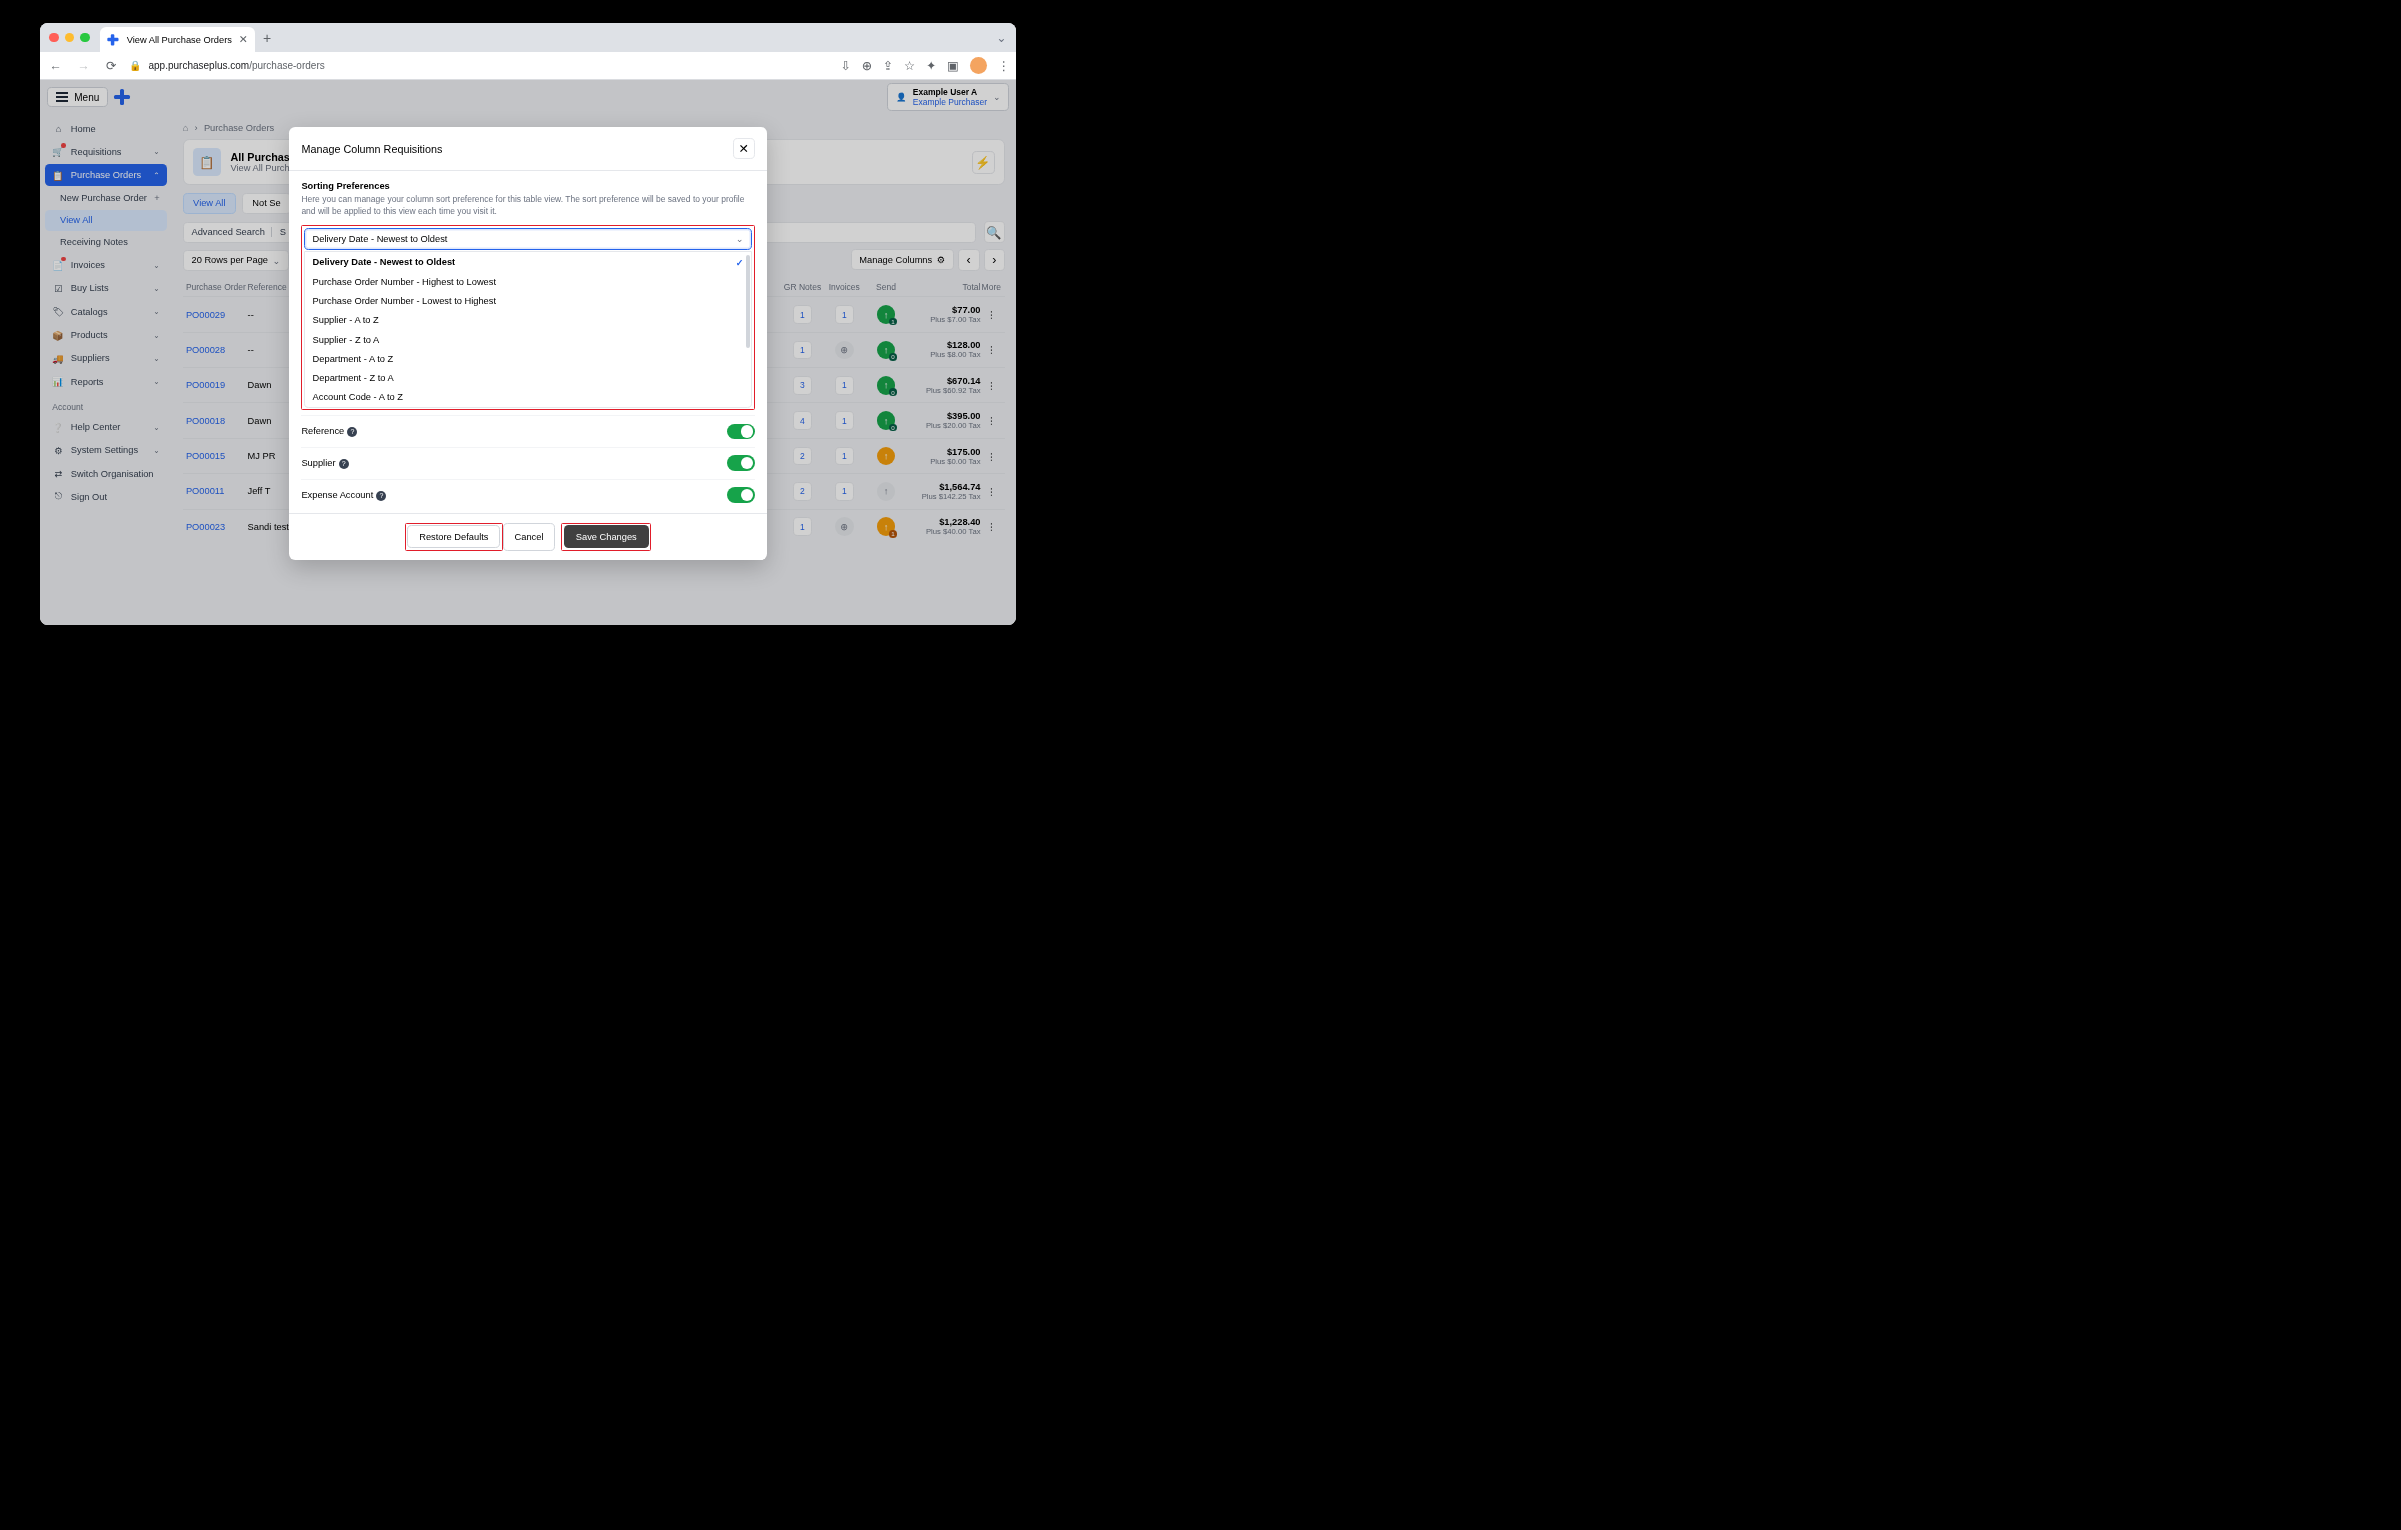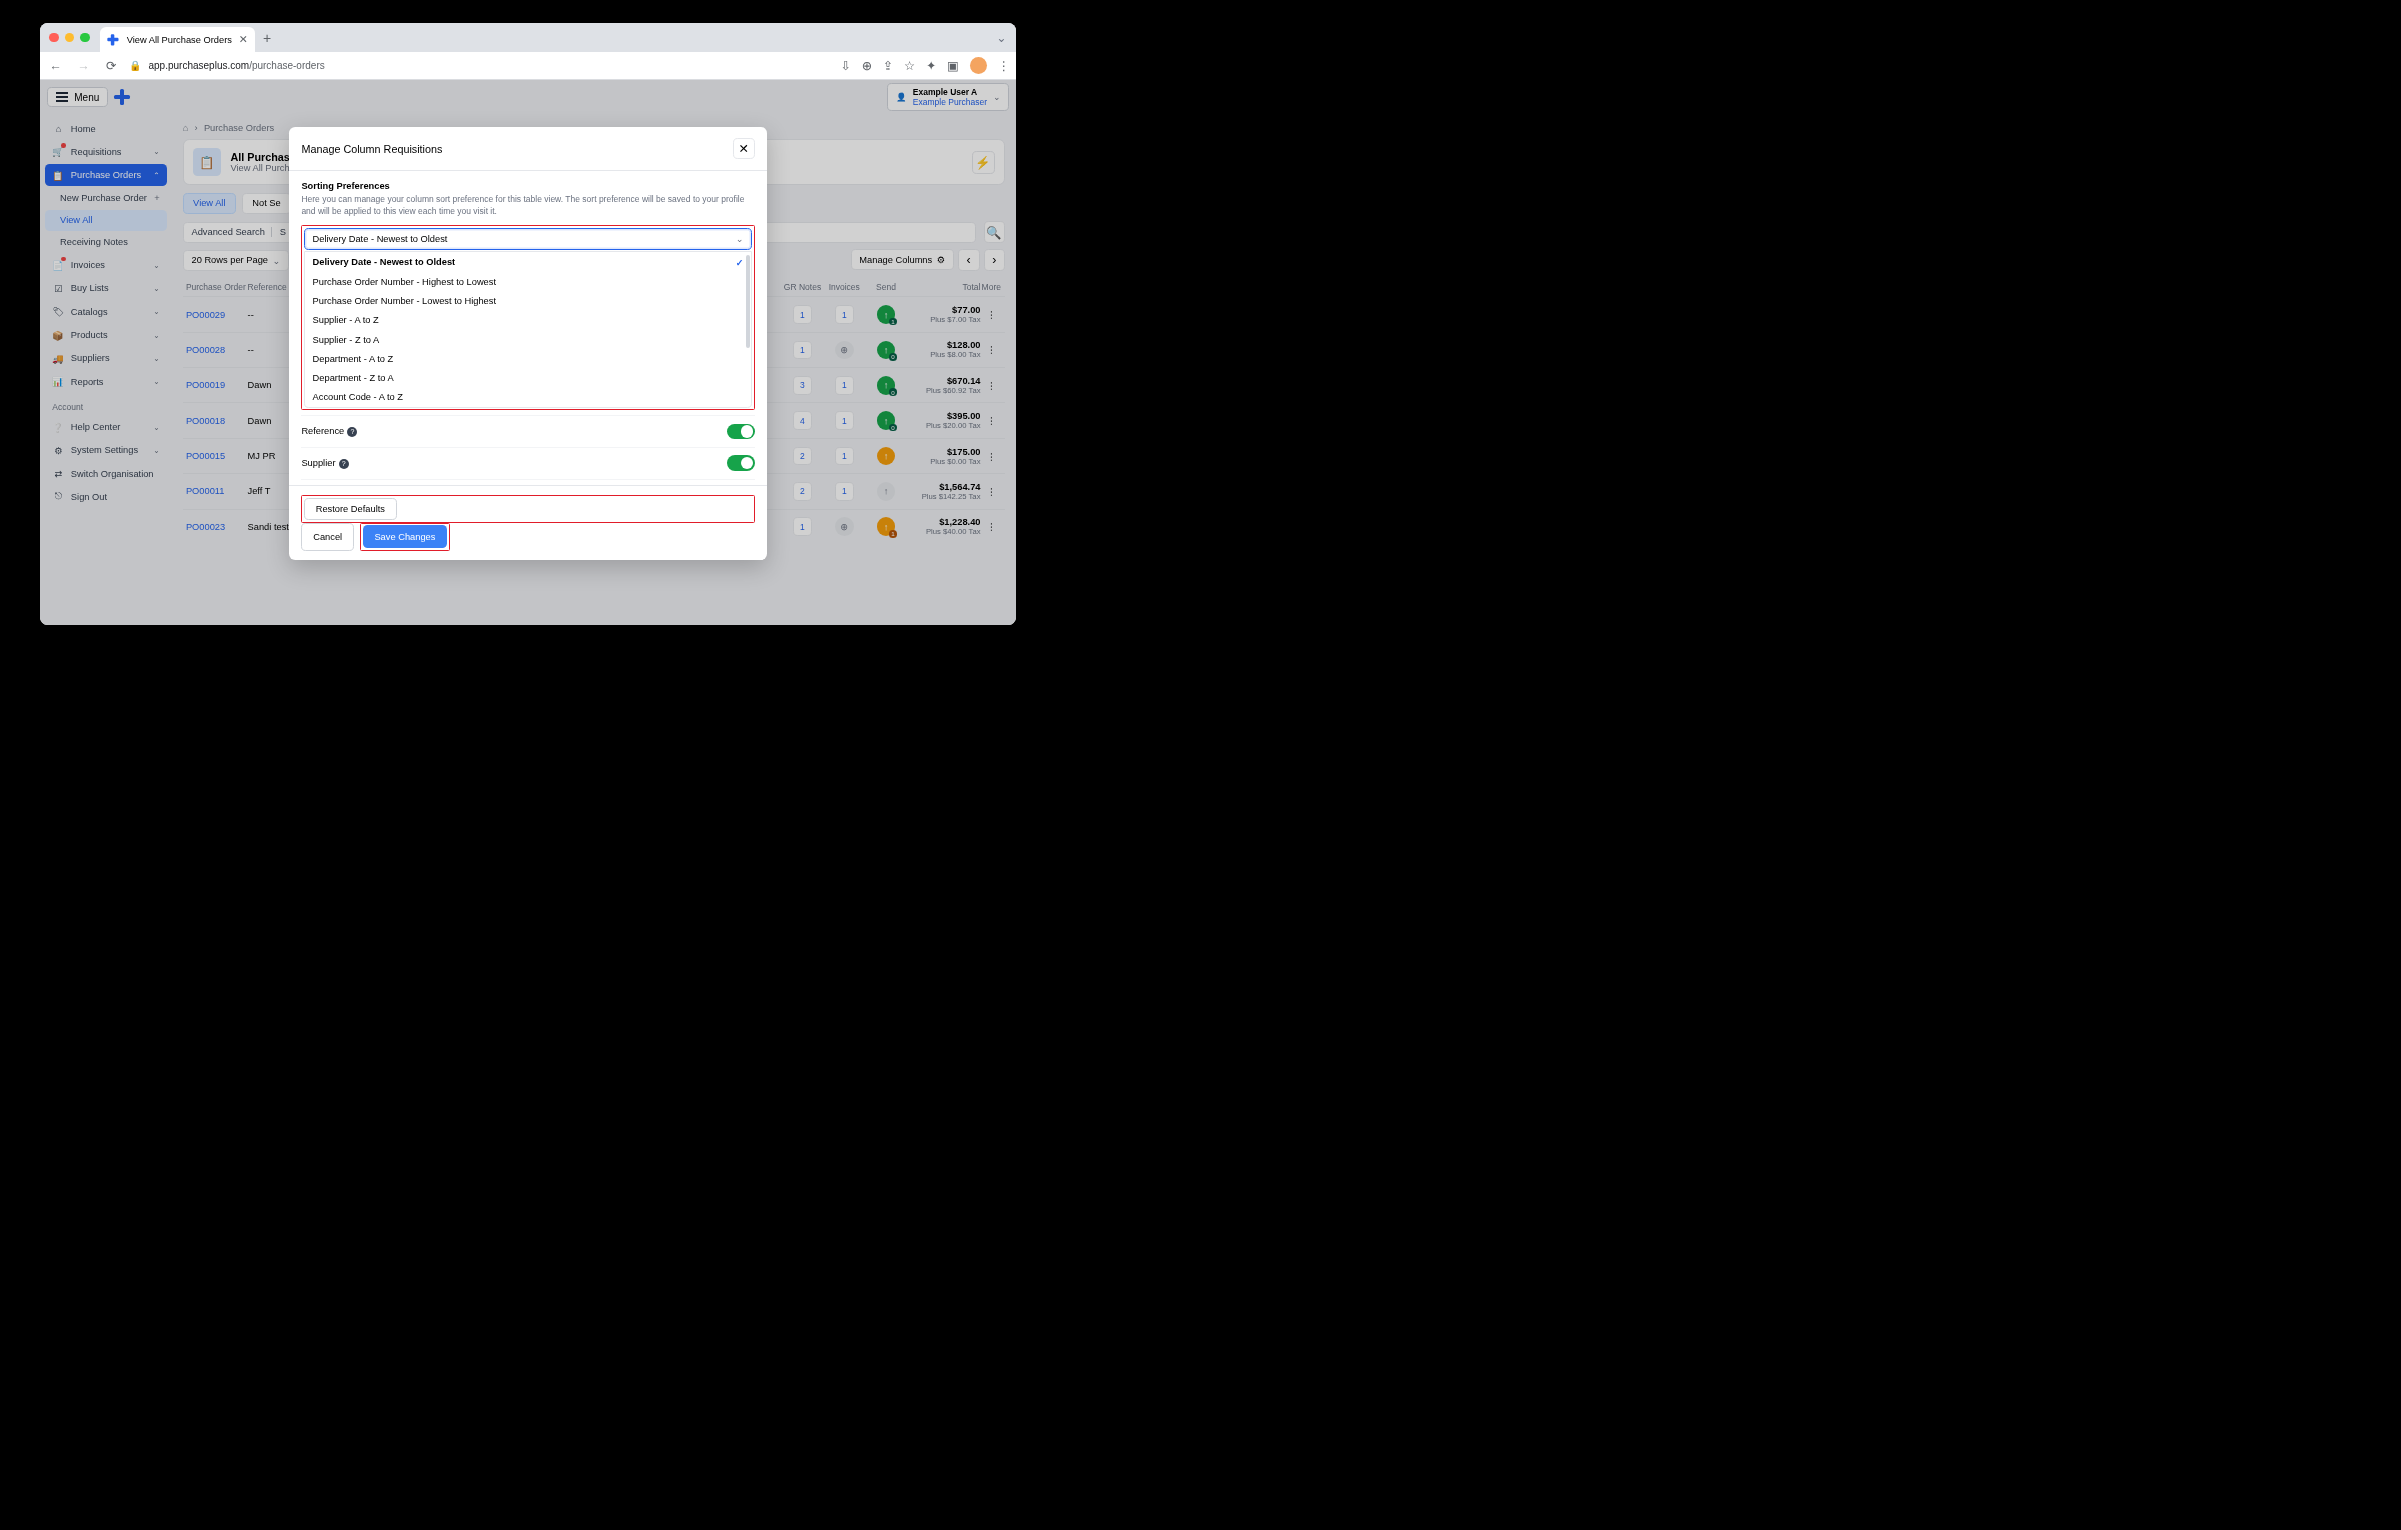--- a/index.html
+++ b/index.html
@@ -102,24 +102,24 @@
 .dd-scroll { position:absolute; right:1.5px; top:3.1px; width:3.9px; height:93px; background:#d1d5db; border-radius:2.3px; }
 .dd-item { padding:4.6px 7.7px; font-size:9.3px; display:flex; justify-content:space-between; align-items:center; cursor:pointer; }
 .dd-item.sel { font-weight:600; }
 .dd-check { color:#2563eb; }
 .toggle-row { display:flex; justify-content:space-between; align-items:center; padding:7.7px 0; border-top:0.8px solid #f3f4f6; font-size:9.3px; }
 .help { display:inline-block; width:10px; height:10px; border-radius:50%; background:#374151; color:#fff; font-size:7px; text-align:center; line-height:10px; margin-left:3.1px; }
 .toggle { width:28px; height:15.5px; border-radius:773px; position:relative; }
 .toggle.on { background:#16a34a; }
 .toggle::after { content:''; position:absolute; width:12.4px; height:12.4px; background:#fff; border-radius:50%; top:1.5px; }
 .toggle.on::after { right:1.5px; }
-.modal-foot { display:flex; justify-content:center; padding:9.3px 12.4px; border-top:0.8px solid #e5e7eb;flex-direction:column; }
+.modal-foot { display:flex; justify-content:center; padding:9.3px 12.4px; border-top:0.8px solid #e5e7eb; }
 .btn { padding:5.4px 10.8px; border-radius:4.6px; font-size:9.3px; cursor:pointer; border:0.8px solid transparent; }
 .btn.outline { border-color:#d1d5db; background:#fff; }
-.btn.primary { background:#3b82f6; color:#fff; }
+.btn.primary { background:#404040; color:#fff; }
 .foot-red { border:1.5px solid #e11d2a; border-radius:1.5px; padding:1.5px; display:inline-block; }
 </style>
 </head>
 <body>
 
 <div class="browser-window">
   <div class="titlebar">
     <div class="traffic">
       <div class="dot red"></div>
       <div class="dot yellow"></div>

